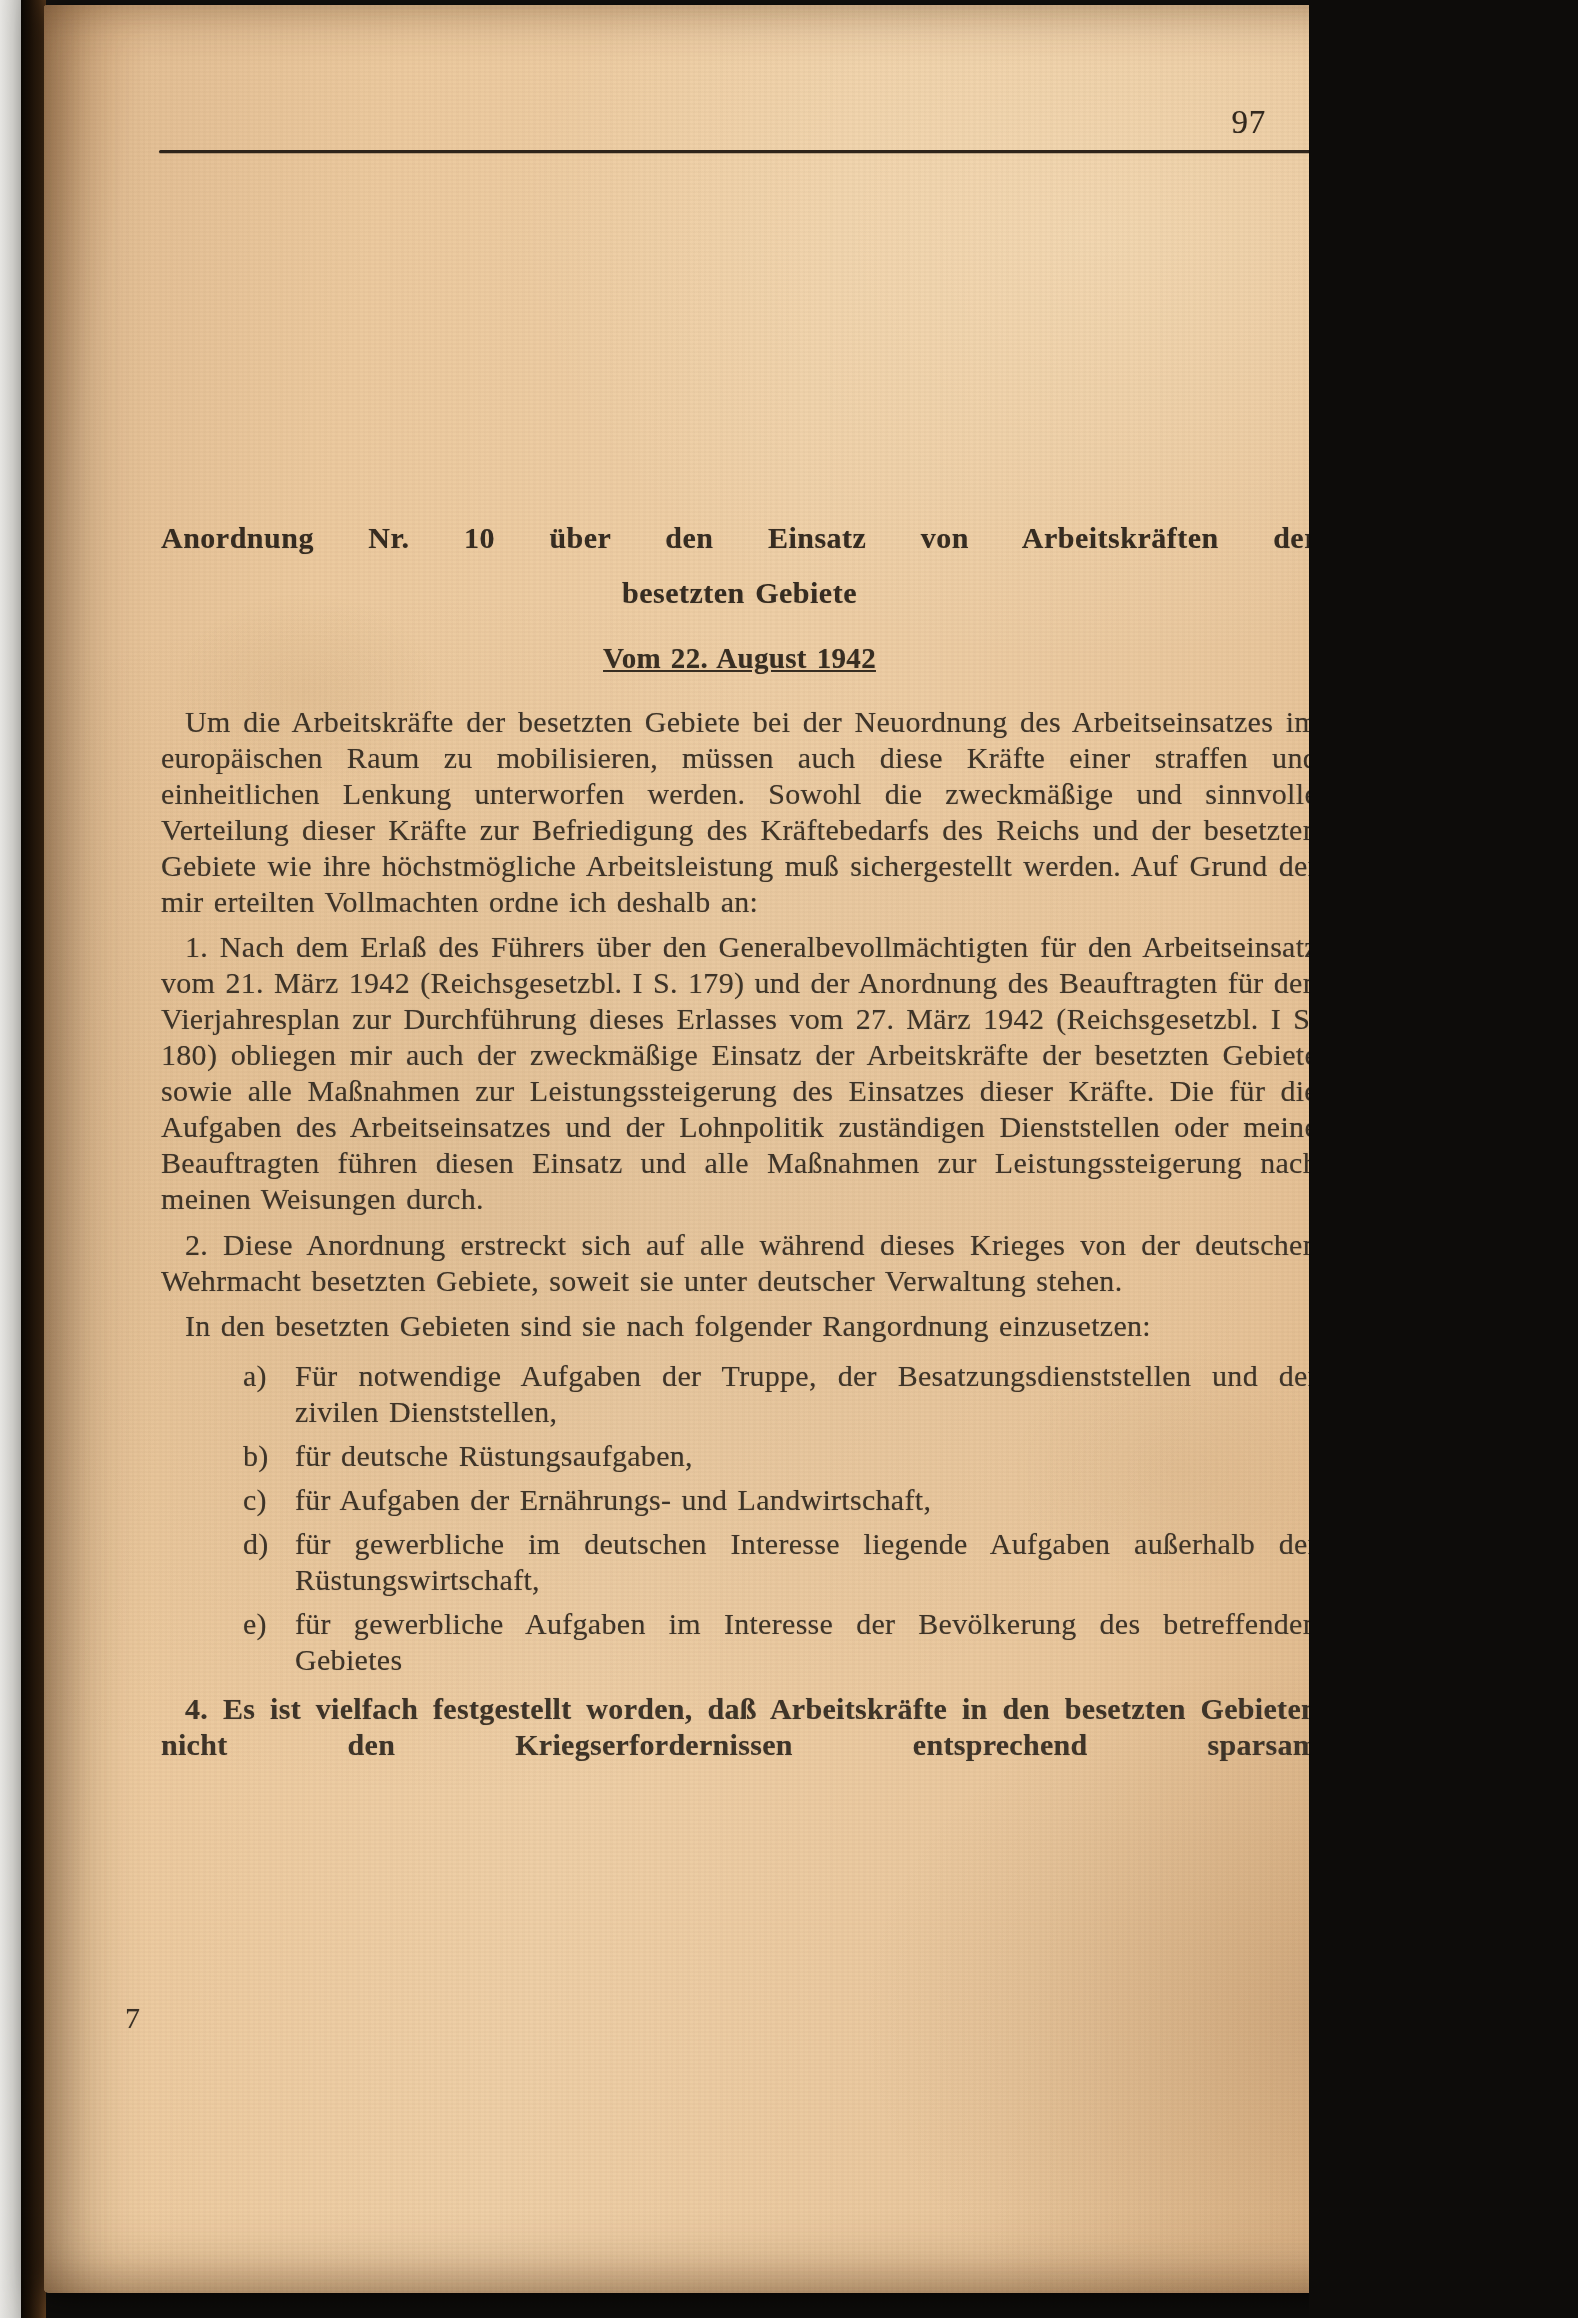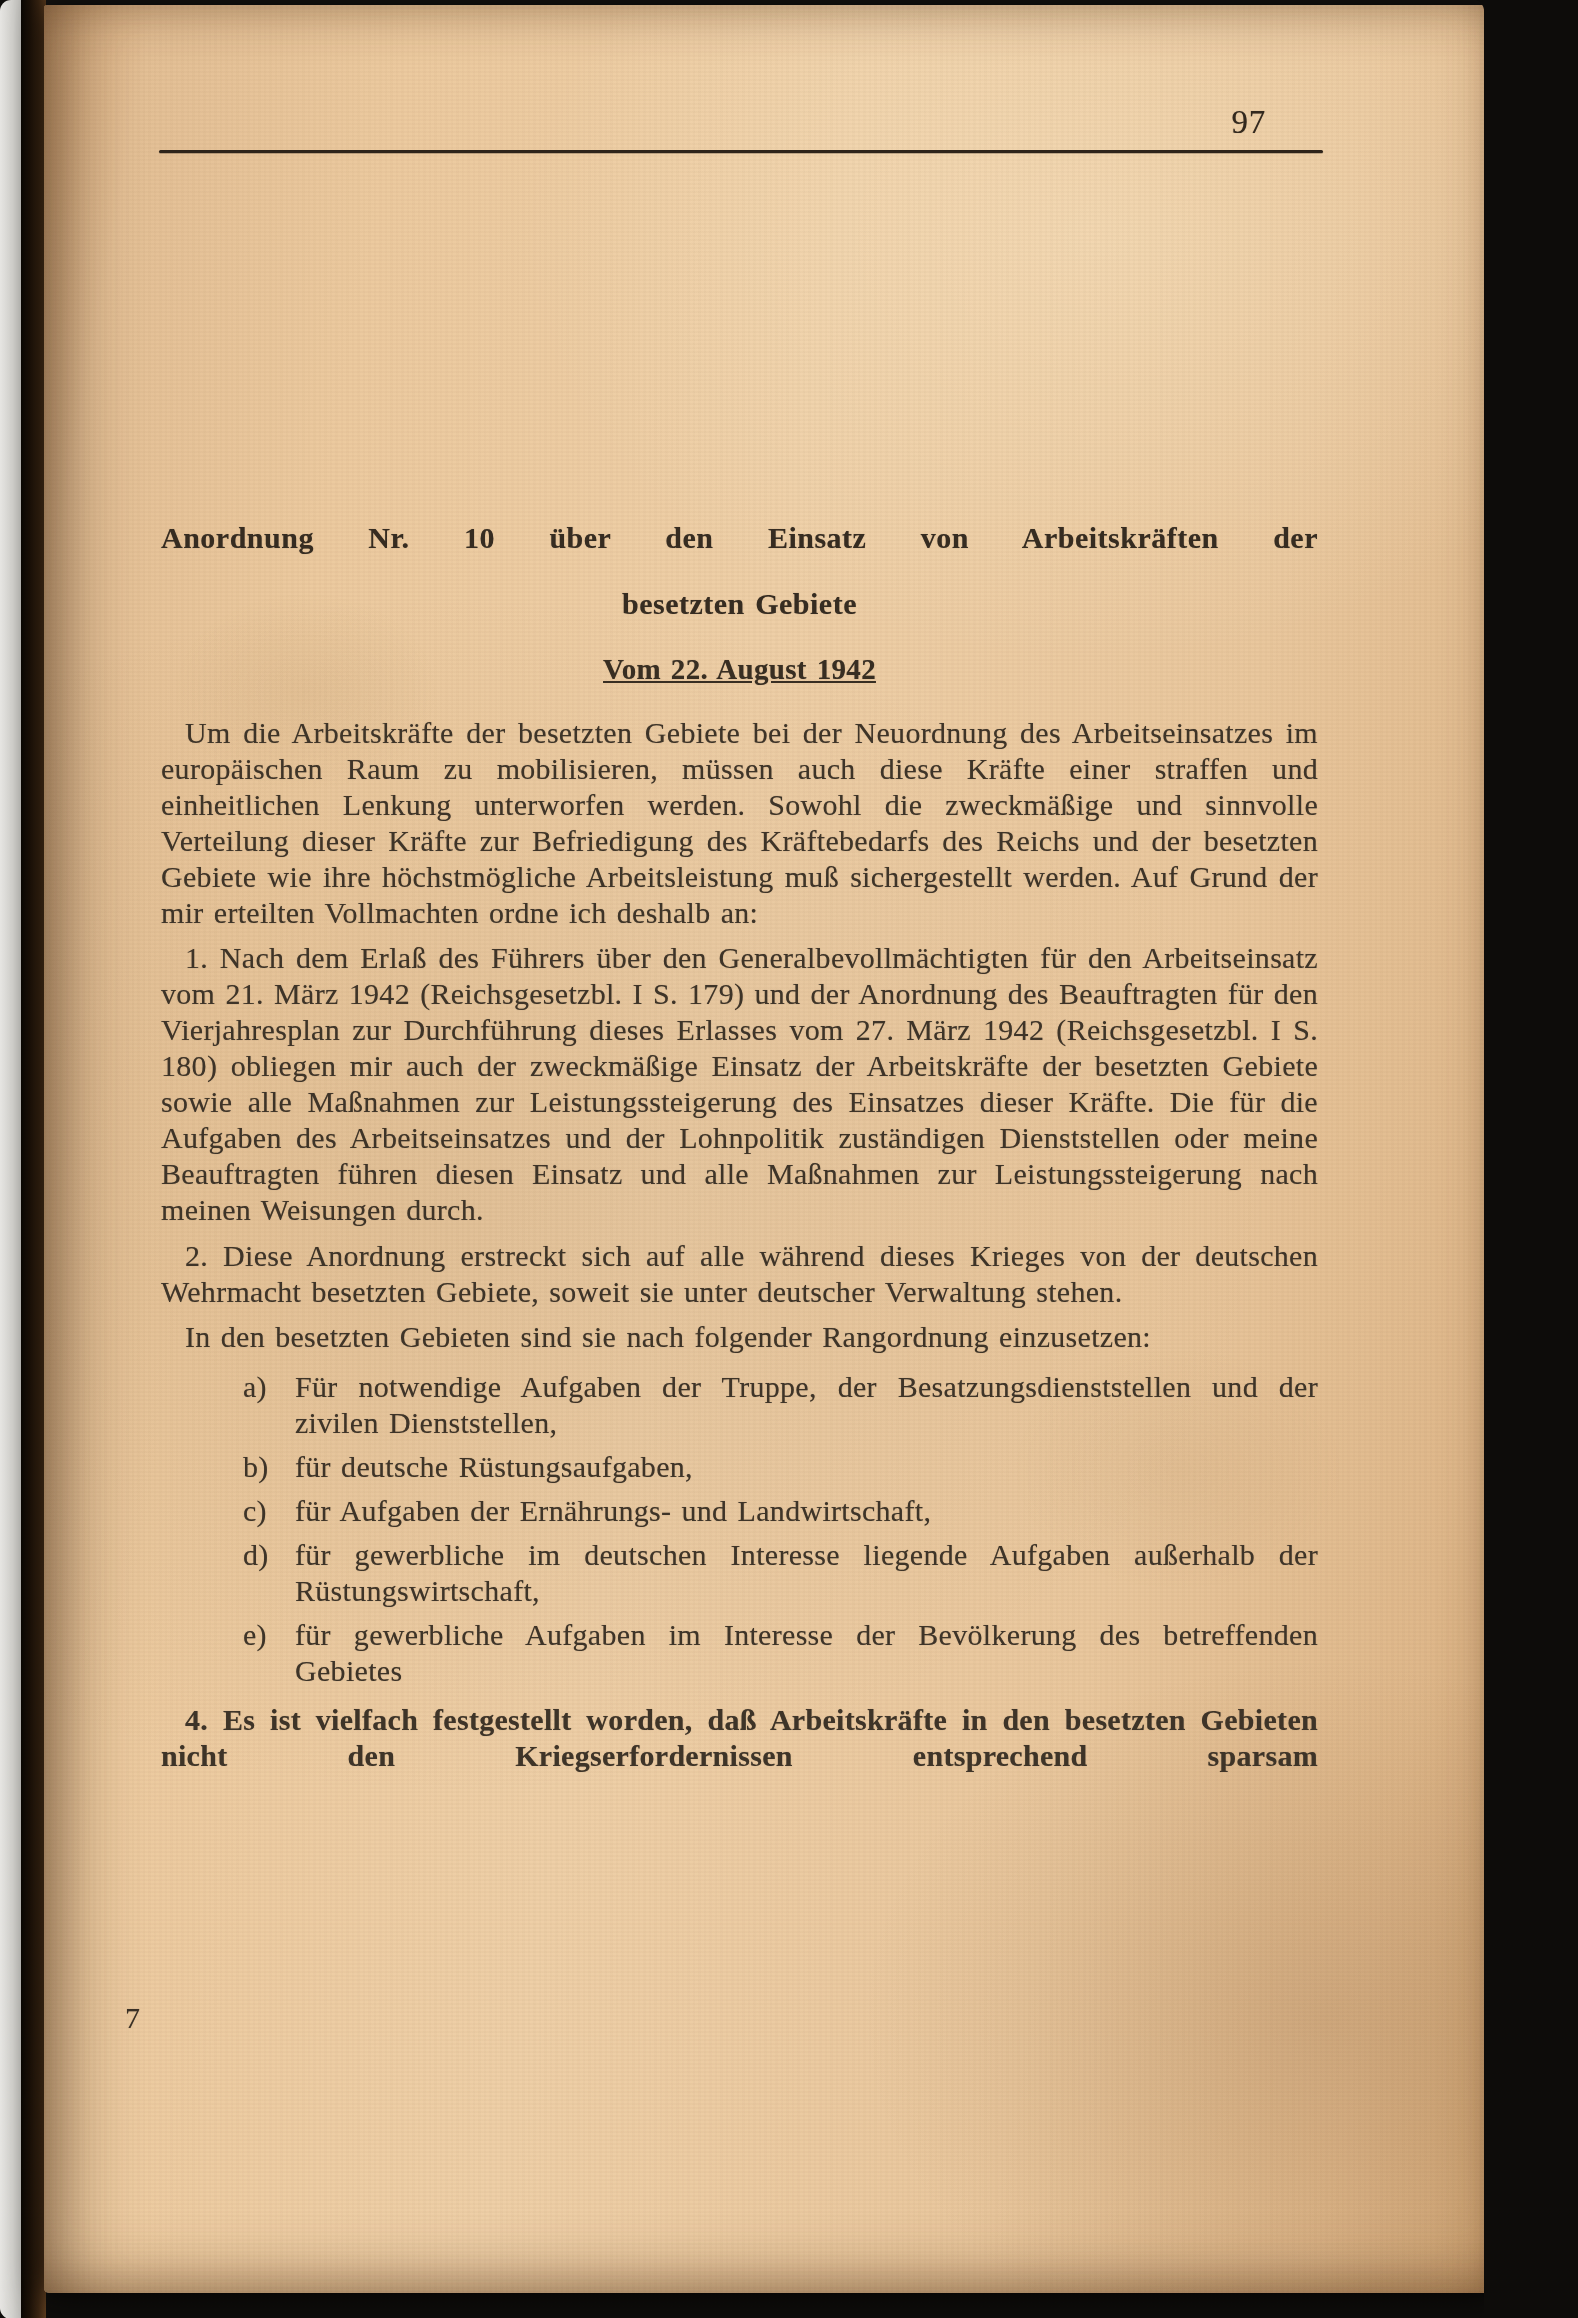--- a/index.html
+++ b/index.html
@@ -2,26 +2,25 @@
 <html lang="de" style="font-size:12.6px"><head>
 <meta charset="utf-8">
 <style>
   html, body {
     margin: 0;
     padding: 0;
     background: #0d0c0a;
   }
   .stage {
     position: relative;
-    width: 1484px;
+    width: 1309px;
     height: 2319px;
     overflow: hidden;
     background: linear-gradient(180deg, #171513 0%, #121110 40%, #0e0d0b 100%);
     font-family: "Liberation Serif", "DejaVu Serif", serif;
-    border-radius: 11px;
   }
   
   .scanner-strip {
     position: absolute;
     left: 0; top: 0;
     width: 20.5px; height: 100%;
     background: linear-gradient(90deg, #e6e5e2 0%, #d2d1cd 60%, #bdbcb8 100%);
   }
   
   .book-spine {
@@ -118,21 +117,21 @@
     color: #362c21;
   }
   .title-line-1 {
     display: block;
     text-align: justify;
     text-align-last: justify;
   }
   .title-line-2 {
     display: block;
     text-align: center;
-    margin-top: 20px;
+    margin-top: 9px;
   }
   .date-line {
     text-align: center;
     font-weight: bold;
     font-size: 29px;
     margin: 0 0 28px;
     color: #382e22;
     text-decoration: underline;
   }
   .body-par {

